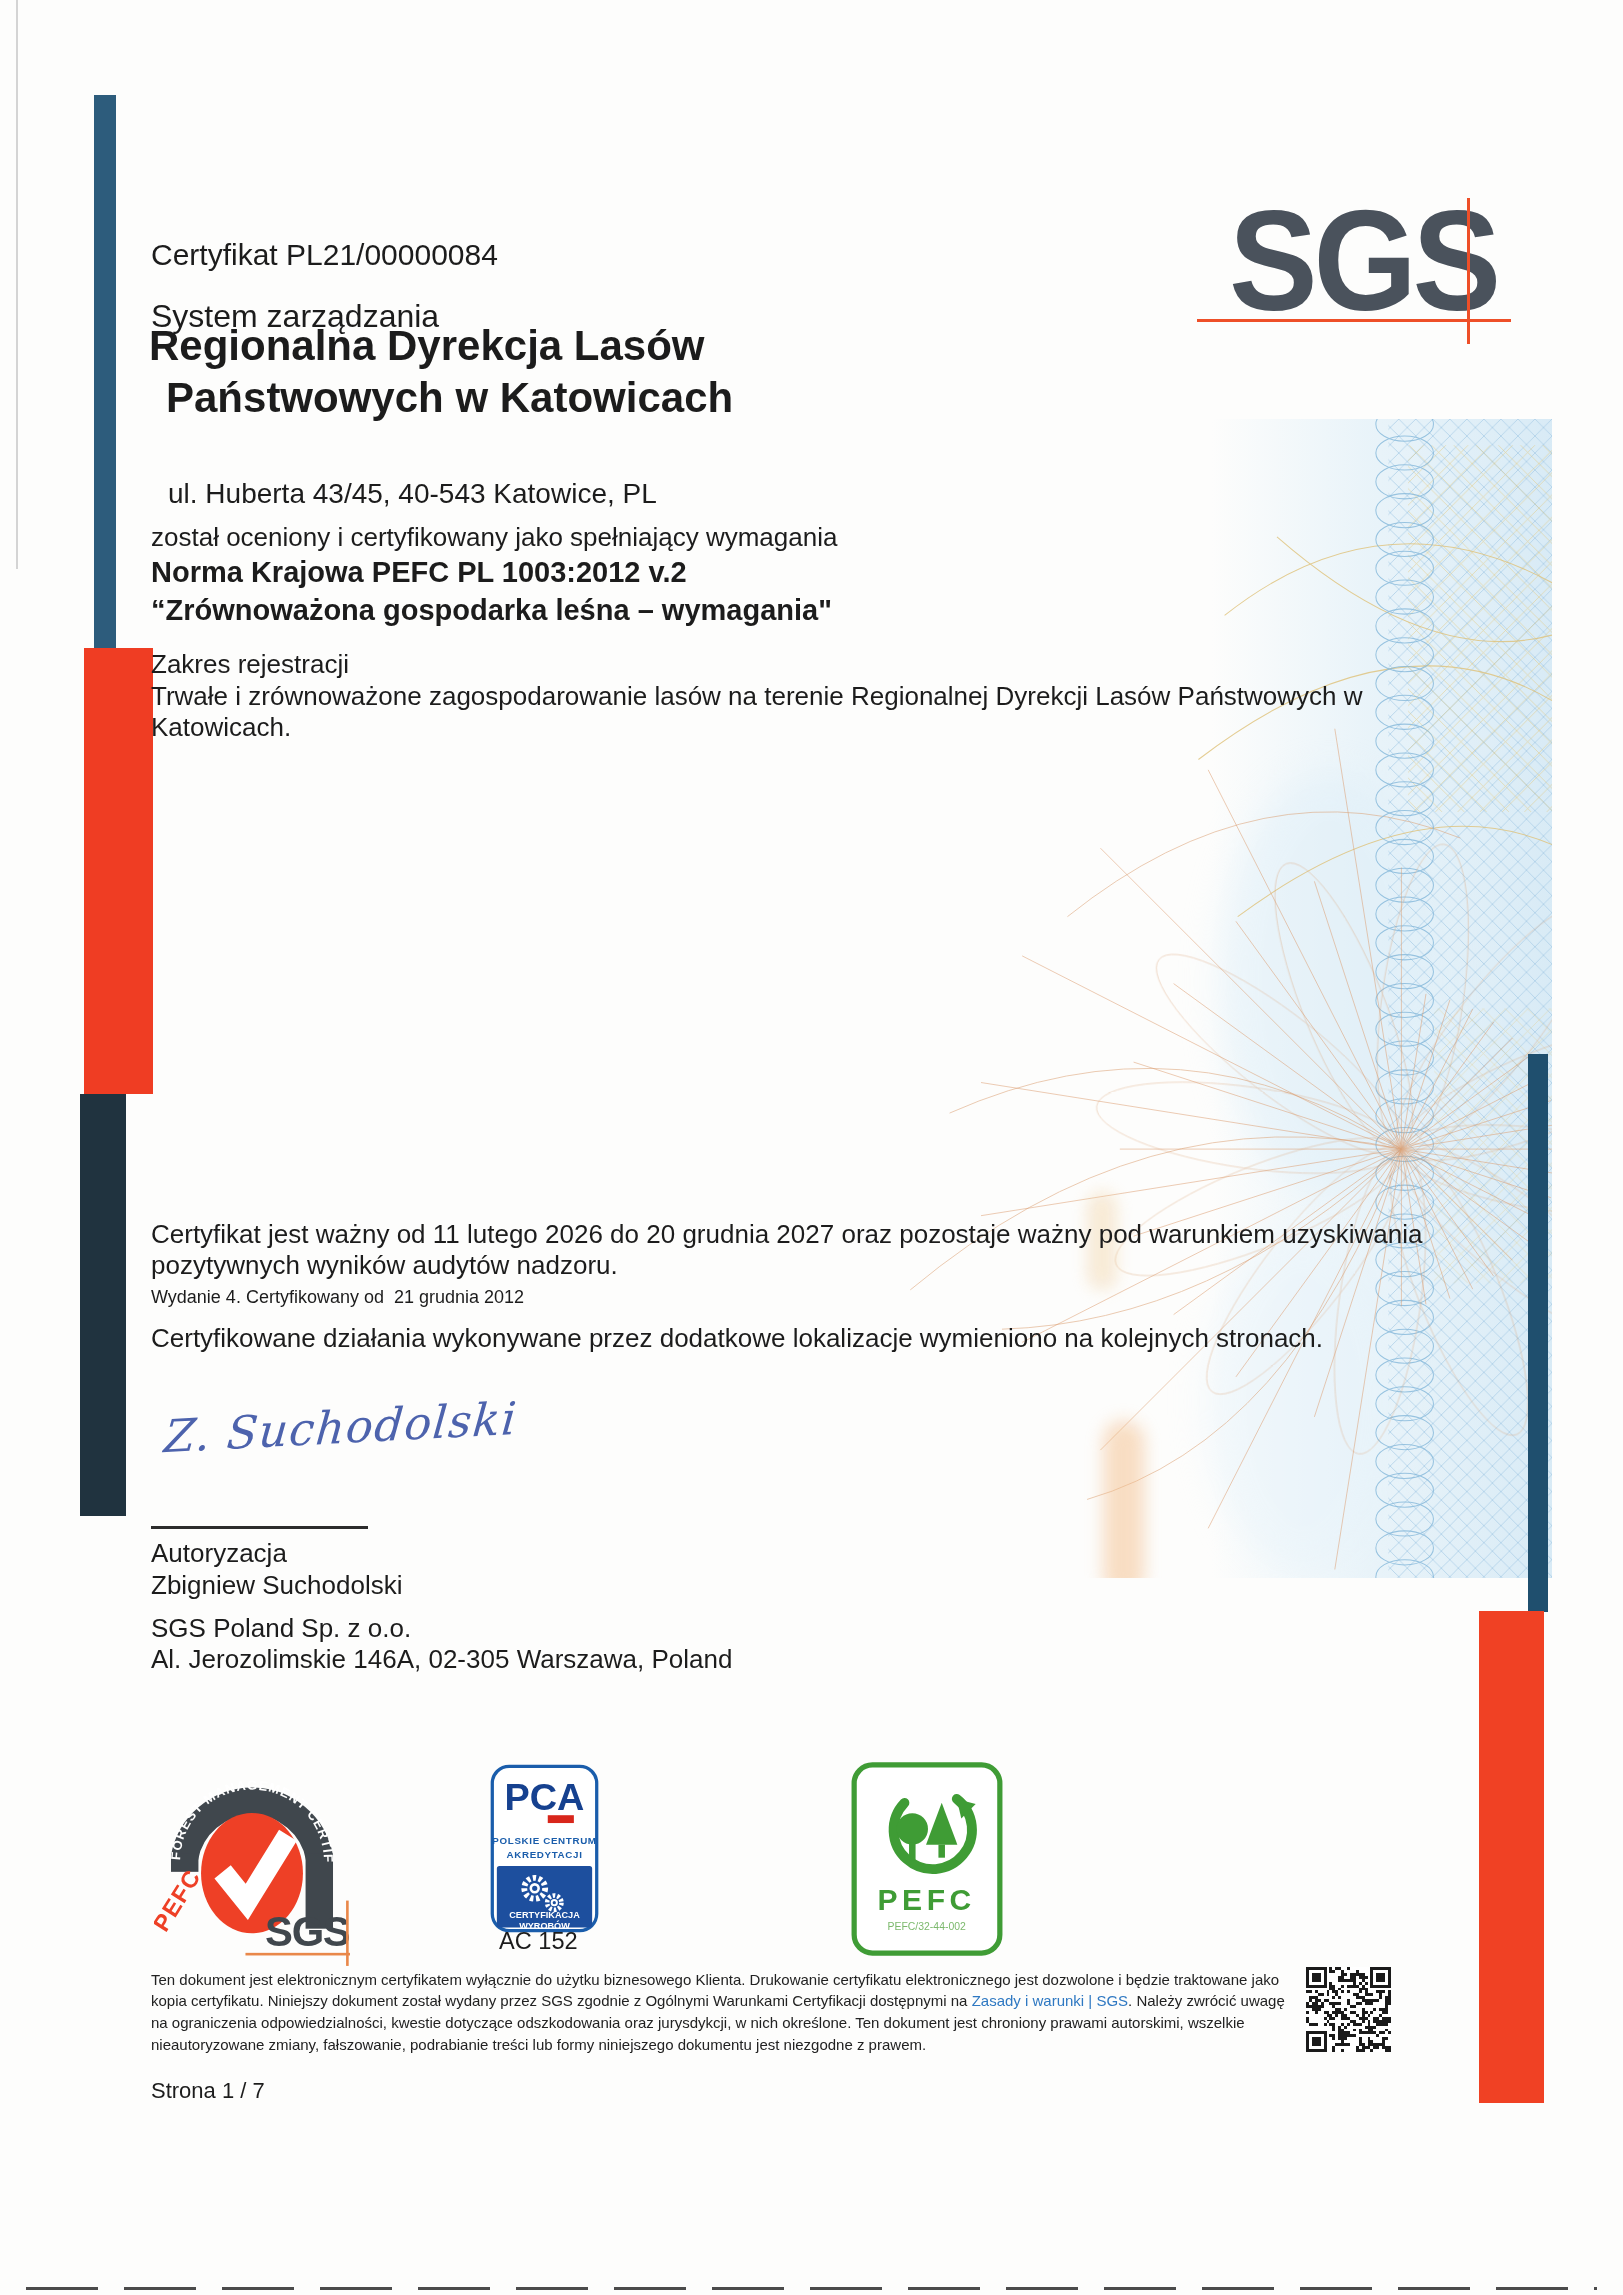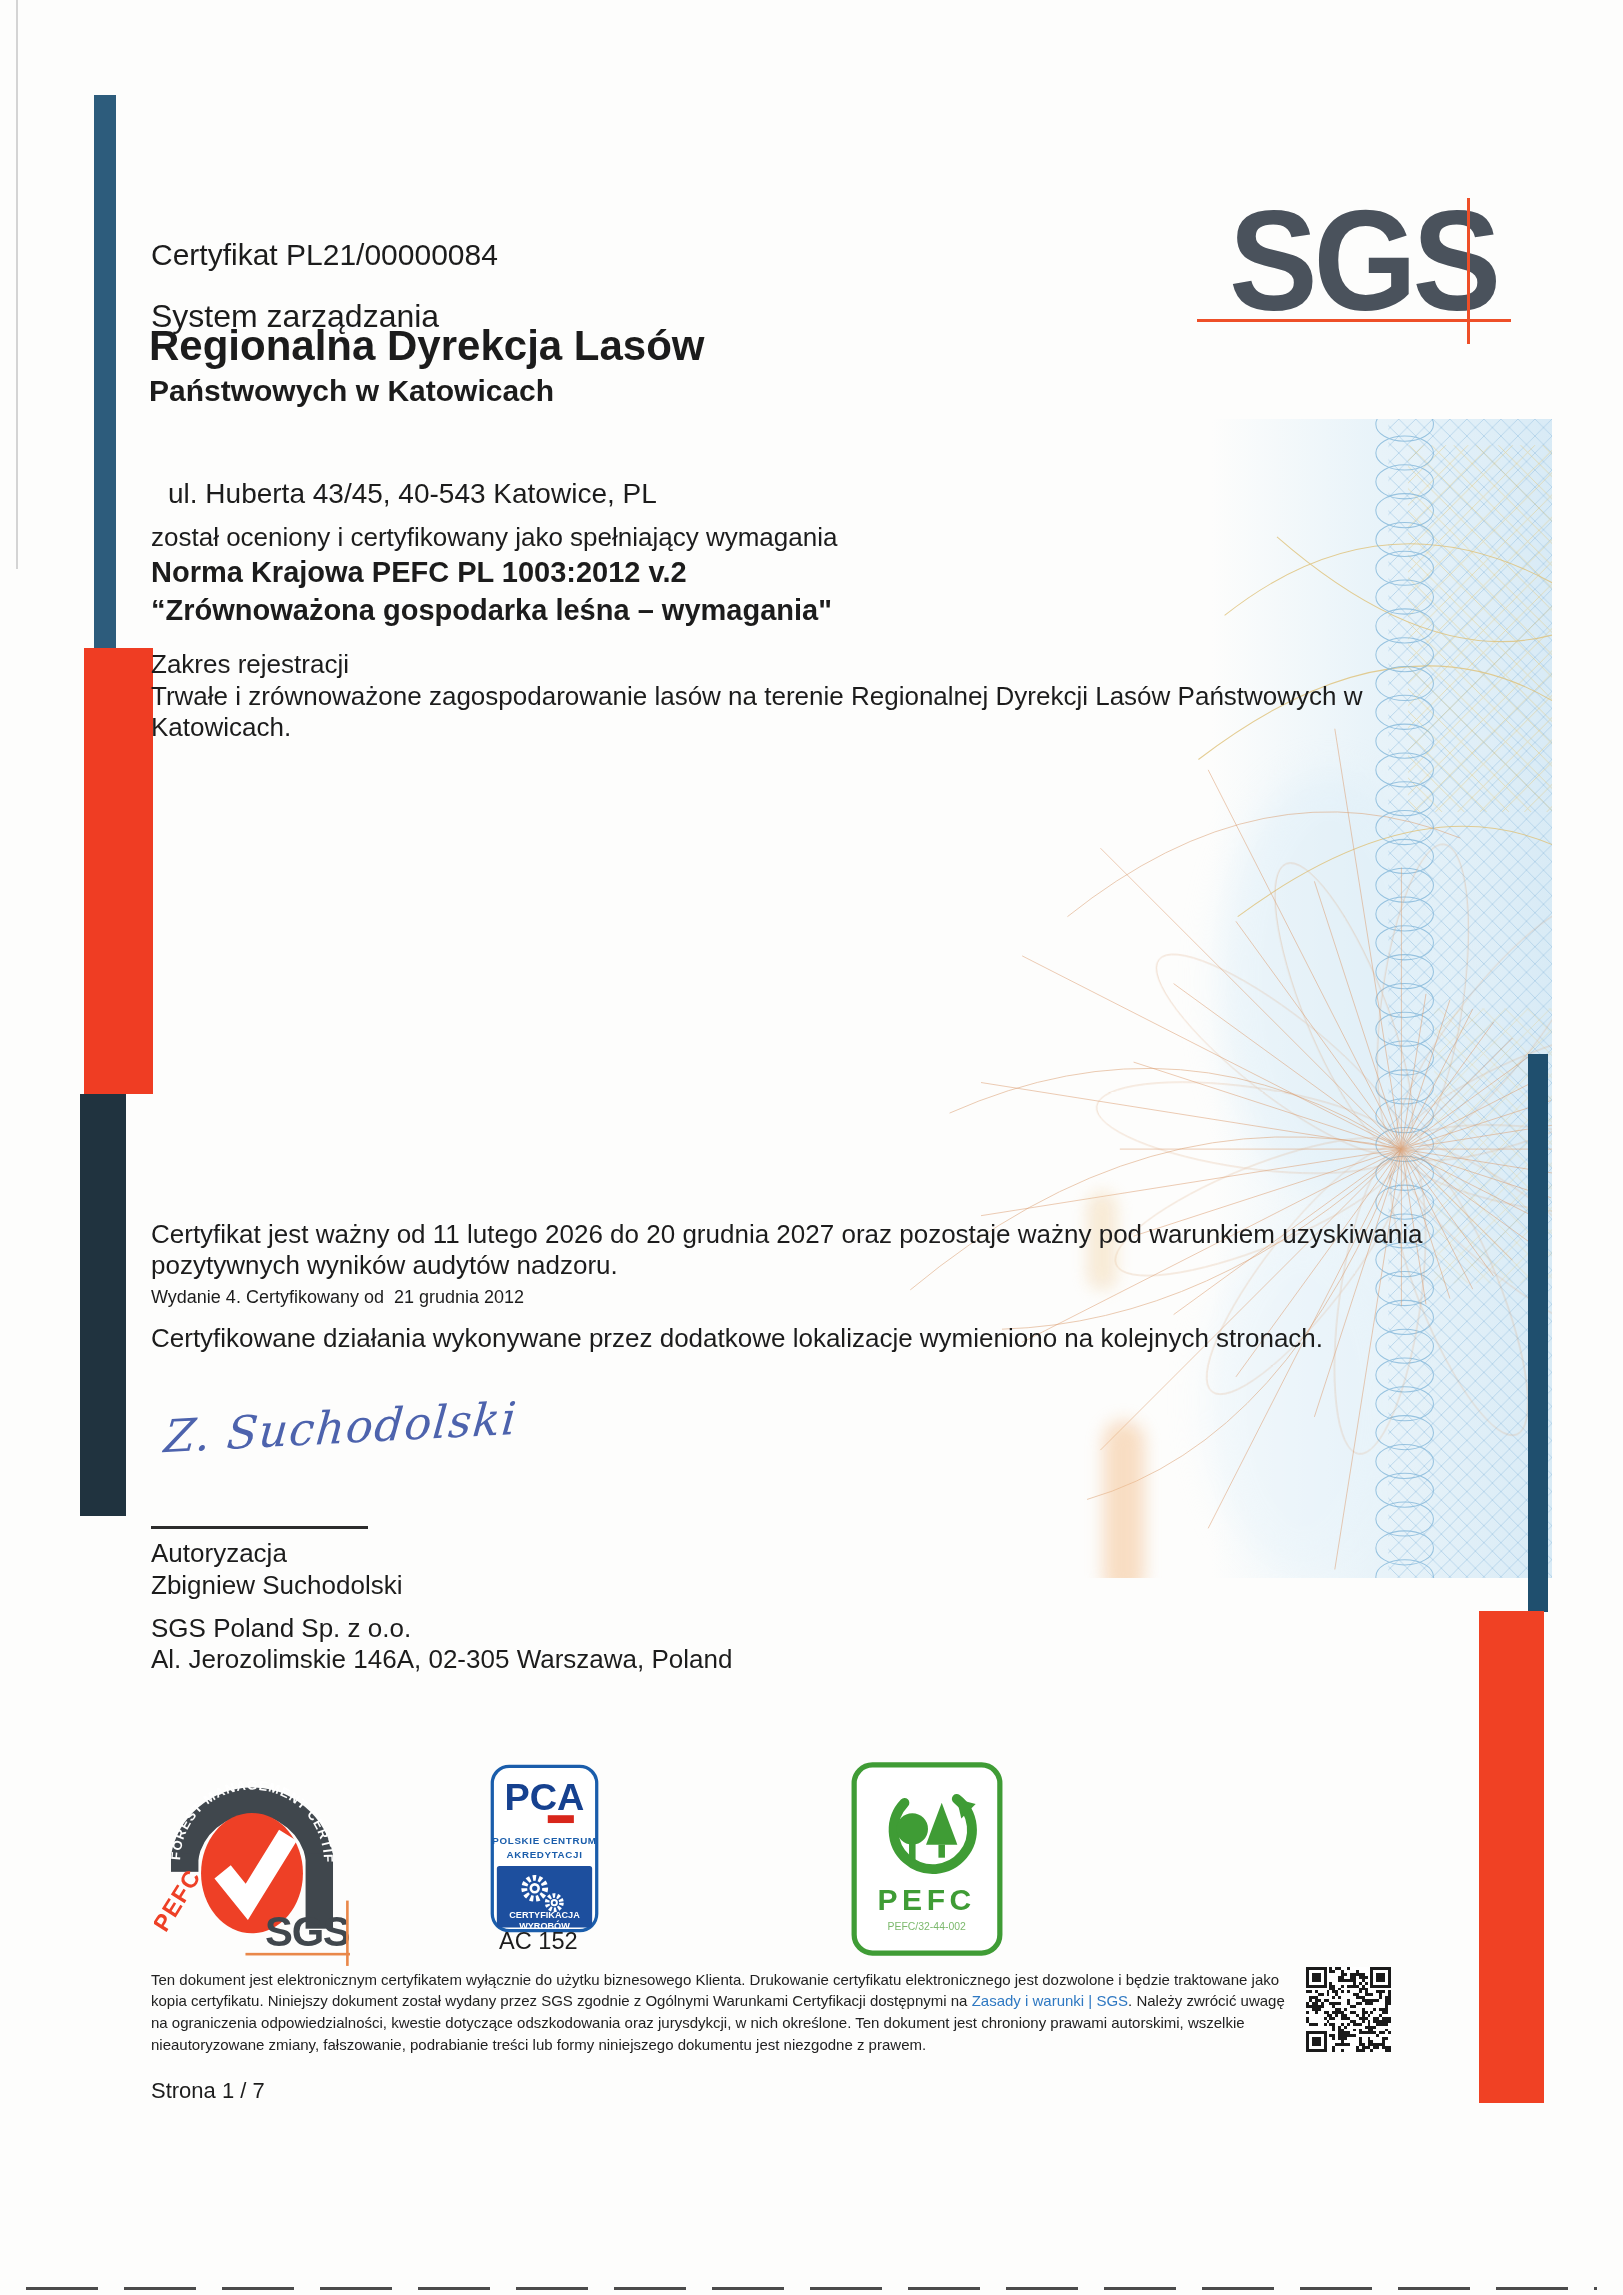--- a/index.html
+++ b/index.html
@@ -20,21 +20,21 @@
      background:repeating-linear-gradient(90deg,#4b4b4b 0 72px,transparent 72px 98px);}
   
   .sgs-word{left:1229px;top:189px;font-size:143px;line-height:1;font-weight:bold;
      color:#4a525c;letter-spacing:-4.6px;transform:scaleX(.93);transform-origin:left top;z-index:3;}
   .sgs-hline{left:1197px;top:319px;width:314px;height:3.3px;background:#ee4f28;z-index:4;}
   .sgs-vline{left:1467px;top:198px;width:3.3px;height:146px;background:#ee4f28;z-index:4;}
   
   .t-certnum{left:151px;top:230px;font-size:30px;margin-top:8px;}
   .t-system {left:151px;top:270px;font-size:32px;margin-top:28px;}
   .t-org1{left:149px;top:322px;font-size:42px;font-weight:bold;}
-  .t-org2{left:149px;top:374px;font-size:30px;font-weight:bold;}
+  .t-org2{left:166px;top:374px;font-size:42px;font-weight:bold;}
   .t-address{left:168px;top:478px;font-size:28px;}
   .t-assess {left:151px;top:522px;font-size:26px;}
   .t-standard{left:151px;top:556px;font-size:29px;font-weight:bold;}
   .t-standard2{left:151px;top:594px;font-size:29px;font-weight:bold;text-align:right;}
   .t-scopelab{left:151px;top:649px;font-size:26px;}
   .t-scope1{left:151px;top:681px;font-size:26px;}
   .t-scope2{left:151px;top:712px;font-size:26px;}
   .t-val1{left:151px;top:1219px;font-size:26px;}
   .t-val2{left:151px;top:1250px;font-size:26px;}
   .t-issue{left:151px;top:1287px;font-size:18px;}

